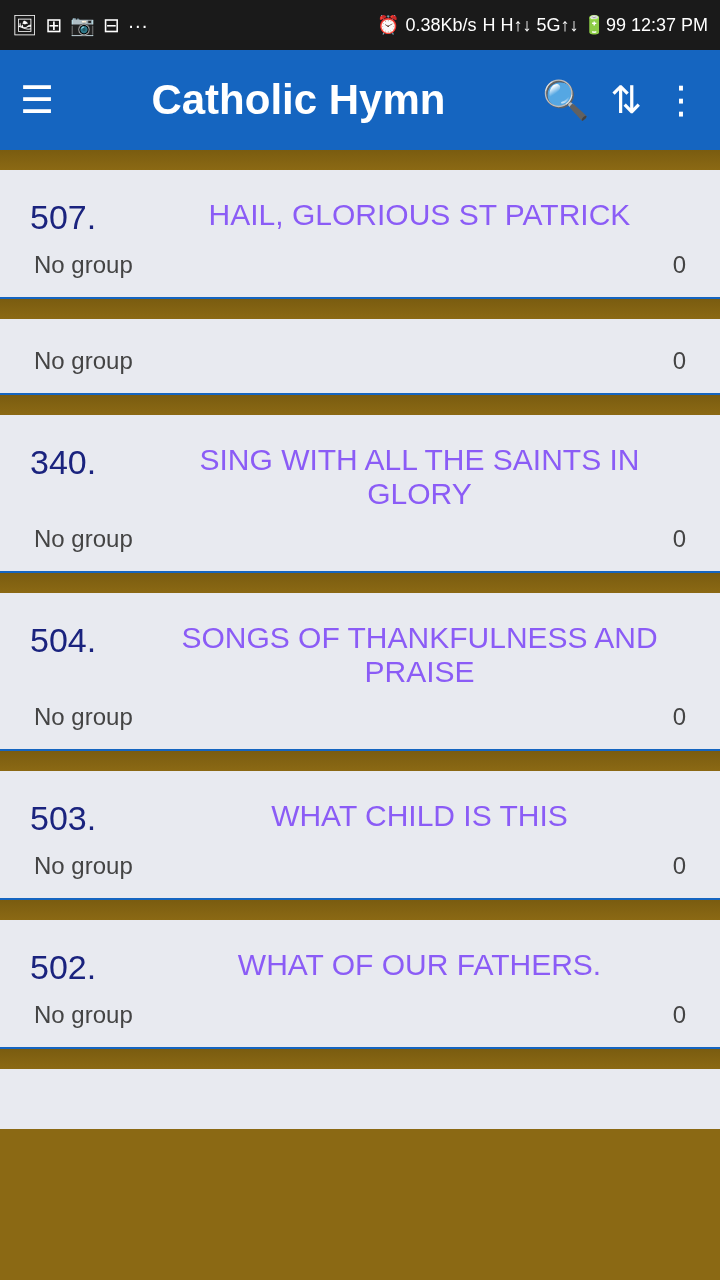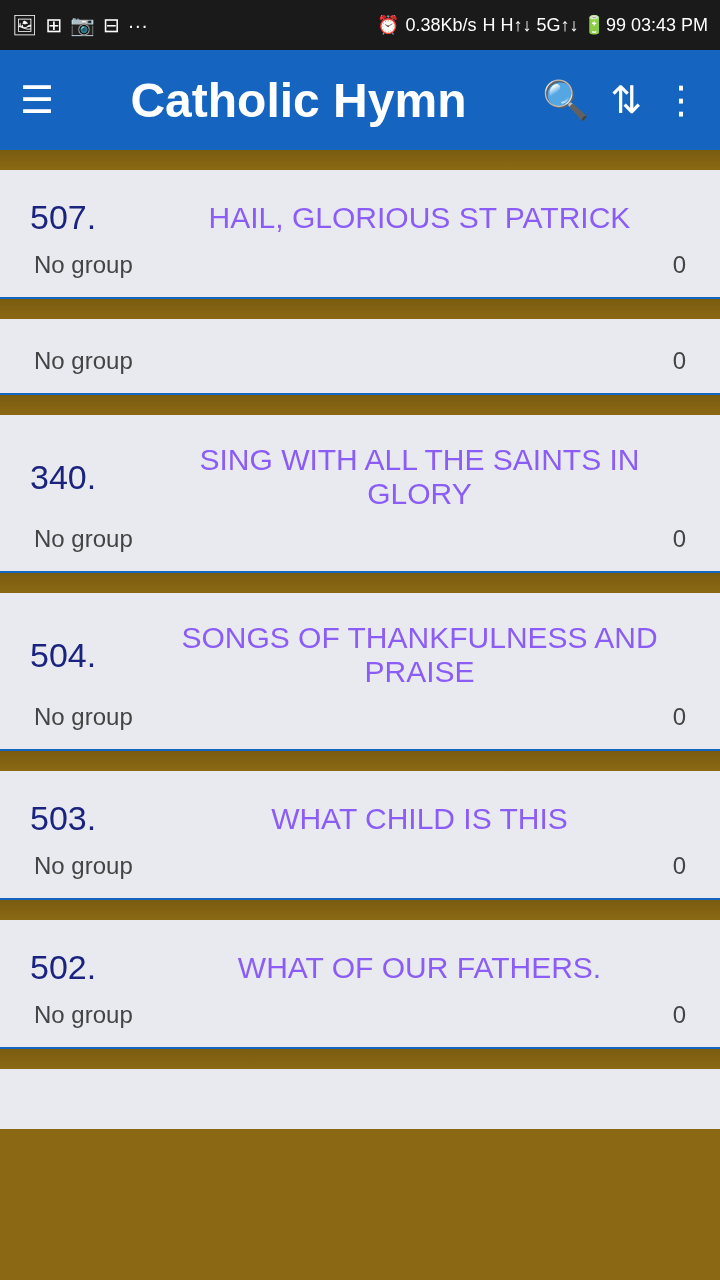--- a/index.html
+++ b/index.html
@@ -43,21 +43,21 @@
       height: 100px;
       background-color: #1565C0;
       display: flex;
       align-items: center;
       padding: 0 20px;
       gap: 20px;
     }
     .toolbar-title {
       flex: 1;
       color: white;
-      font-size: 48px;
+      font-size: 42px;
       font-weight: bold;
       text-align: center;
     }
     .toolbar-icon {
       color: white;
       font-size: 38px;
       cursor: pointer;
       flex-shrink: 0;
     }
 
@@ -73,21 +73,21 @@
     
     .hymn-card {
       width: 720px;
       background-color: #e8eaf0;
       padding: 28px 30px 18px 30px;
       cursor: pointer;
       border-bottom: 2px solid #1565C0;
     }
     .hymn-card-top {
       display: flex;
-      align-items: center;
+      align-items: flex-start;
       gap: 19px;
       margin-bottom: 14px;
     }
     .hymn-number {
       color: #1a237e;
       font-size: 34px;
       font-weight: normal;
       min-width: 100px;
     }
     .hymn-title {
@@ -126,21 +126,21 @@
   <div class="status-left">
     <span>🖼</span>
     <span>⊞</span>
     <span>📷</span>
     <span>⊟</span>
     <span>···</span>
   </div>
   <div class="status-right">
     <span>⏰</span>
     <span>0.38Kb/s</span>
-    <span>H H↑↓ 5G↑↓ 🔋99 03:43 PM</span>
+    <span>H H↑↓ 5G↑↓ 🔋99 12:37 PM</span>
   </div>
 </div>
 
 <div class="toolbar">
   <span class="toolbar-icon">☰</span>
   <span class="toolbar-title">Catholic Hymn</span>
   <span class="toolbar-icon">🔍</span>
   <span class="toolbar-icon">⇅</span>
   <span class="toolbar-icon">⋮</span>
 </div>

